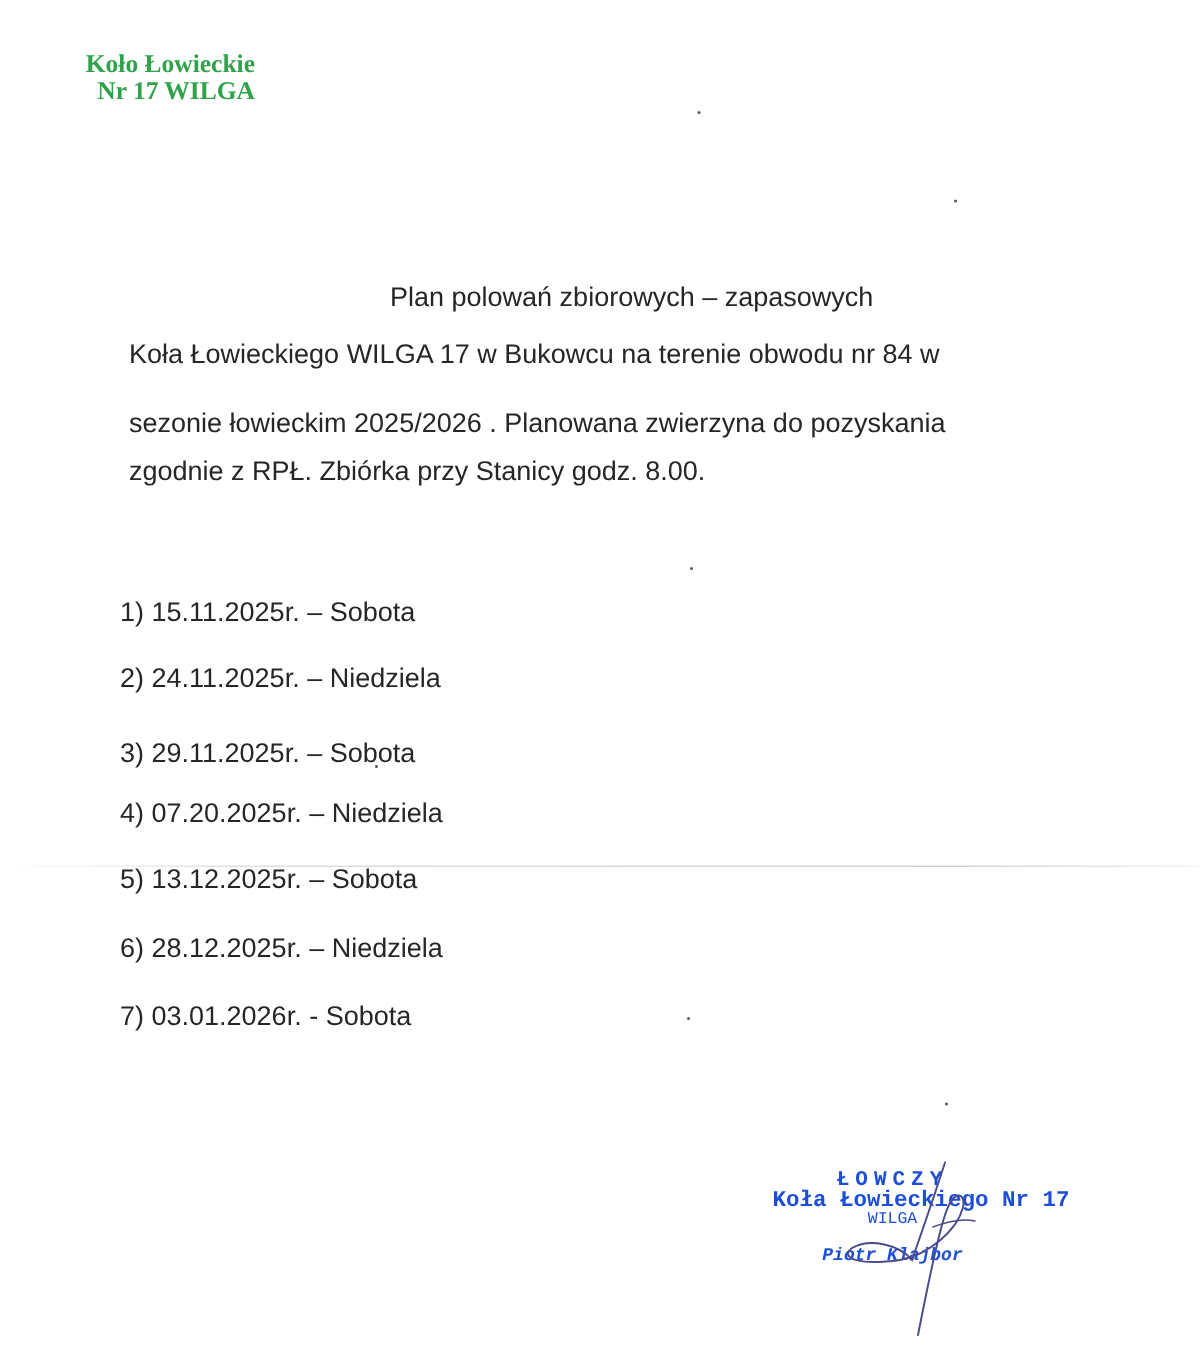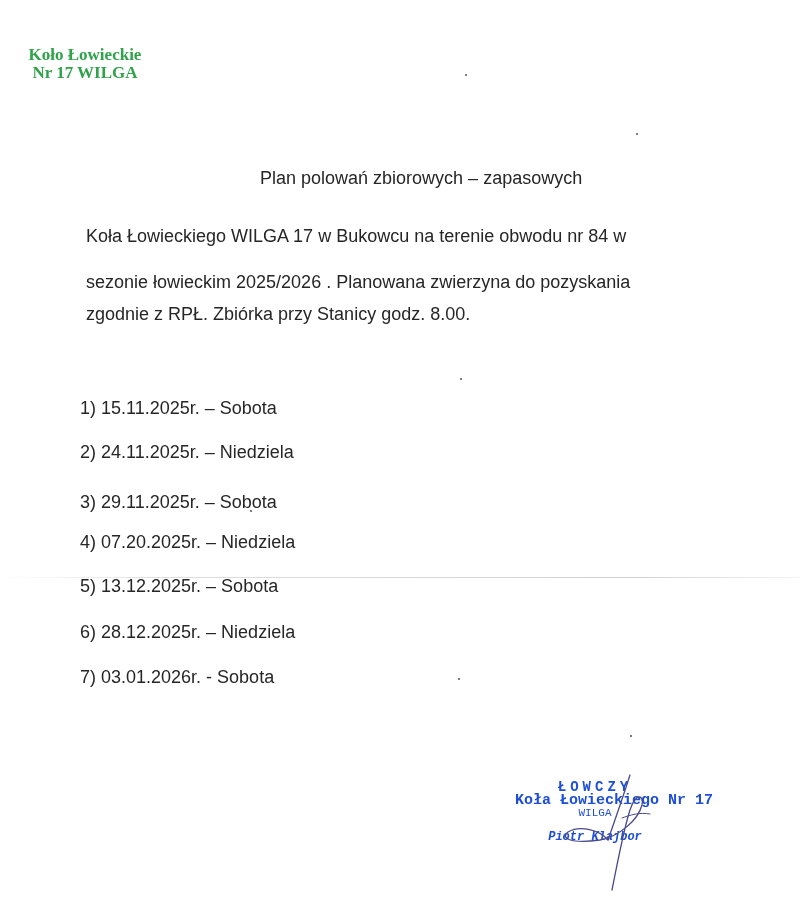--- a/index.html
+++ b/index.html
@@ -4,26 +4,26 @@
   <style>
     html, body { margin: 0; padding: 0; }
     body {
       width: 800px; height: 900px; background: #ffffff;
       position: relative; overflow: hidden;
       font-family: "Liberation Sans", "DejaVu Sans", sans-serif;
       color: #222222;
     }
     .letterhead {
       position: absolute; left: 0; top: 34px; width: 170px;
-      text-align: center; font-family: "Liberation Serif", "DejaVu Serif", serif;
-      font-weight: bold; color: #2fa24a; font-size: 17px; line-height: 18px; margin-top: 12px;
+      text-align: right; font-family: "Liberation Serif", "DejaVu Serif", serif;
+      font-weight: bold; color: #2fa24a; font-size: 17px; line-height: 18px;
     }
     .letterhead .l3 { font-size: 15px; }
     .doc-title {
-      position: absolute; left: 260px; top: 168px;
+      position: absolute; left: 260px; top: 188px;
       font-size: 18px; color: #262626;
     }
     .intro {
       position: absolute; left: 86px; top: 226px; width: 640px;
       font-size: 18px; color: #262626;
     }
     .intro .line { position: absolute; left: 0; white-space: nowrap; }
     .schedule {
       position: absolute; left: 80px; top: 398px;
       font-size: 18px; color: #262626;

